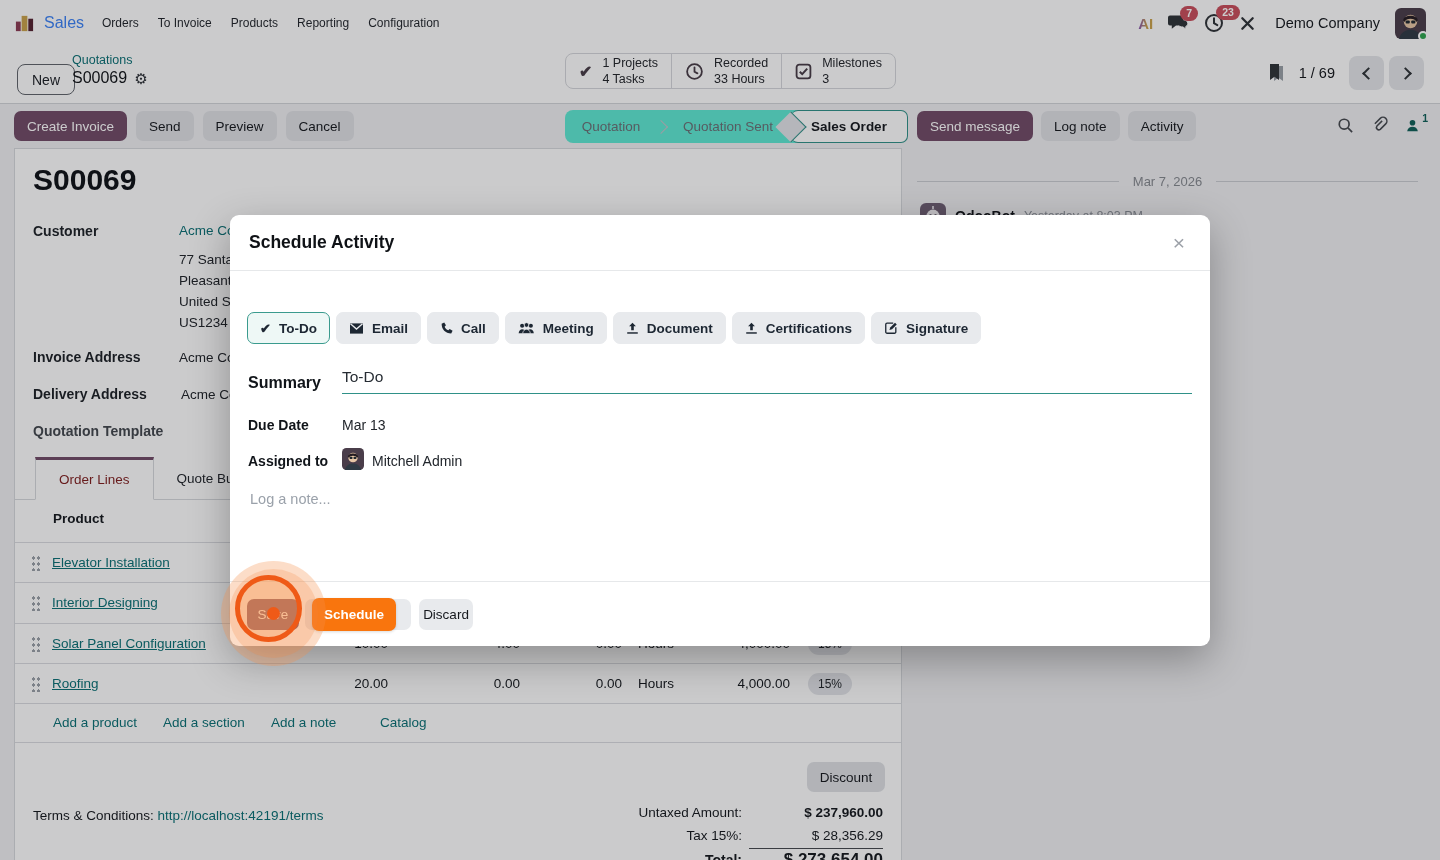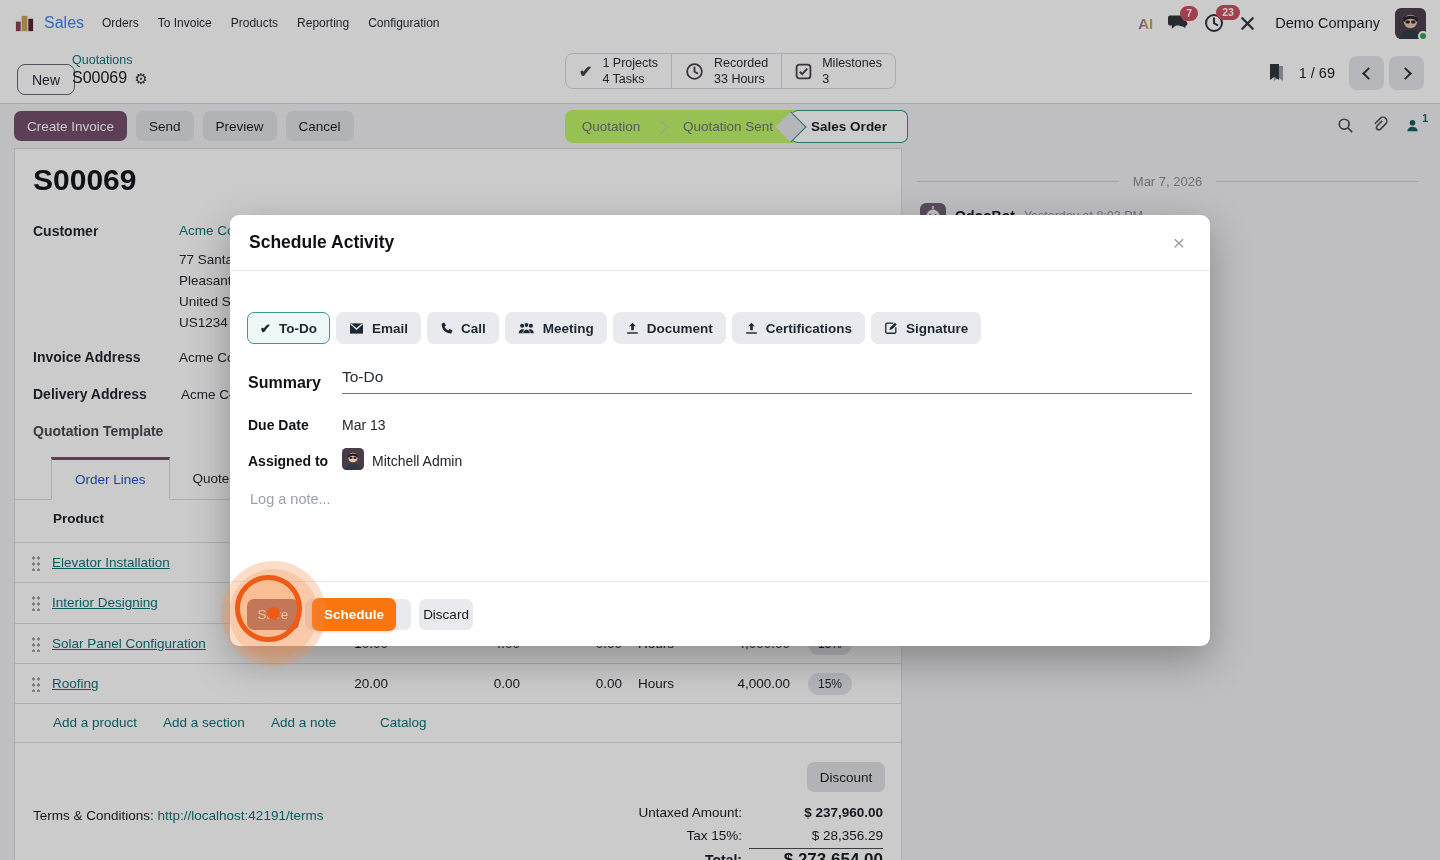--- a/index.html
+++ b/index.html
@@ -43,21 +43,21 @@
   .chev{width:9px;height:9px;border-top:2px solid #2e3237;border-right:2px solid #2e3237;}
   .chev.left{transform:rotate(-135deg);margin-left:3px;}
   .chev.right{transform:rotate(45deg);margin-right:3px;}
 
   
   .control-bar{position:absolute;top:104px;left:0;right:0;height:44px;}
   .left-btns{position:absolute;left:14px;top:7px;display:flex;gap:9px;}
   .btn{display:inline-flex;align-items:center;justify-content:center;height:30px;padding:0 13px;border-radius:7px;
        font-size:13.5px;color:#15181d;background:#dfe1e5;border:none;font-family:inherit;white-space:nowrap;}
   .btn.primary{background:#714B67;color:#fff;}
-  .pipeline{position:absolute;left:565px;top:6px;width:337px;height:33px;background:#bef264;border-radius:8px;display:flex;}
+  .pipeline{position:absolute;left:565px;top:6px;width:337px;height:33px;background:#5eead4;border-radius:8px;display:flex;}
   .step{display:flex;align-items:center;justify-content:center;font-size:13.5px;color:#6a7076;flex:none;}
   .step.s0{width:92px;}
   .step.s1{width:126px;}
   .pipe-sep{align-self:center;width:10px;height:10px;border-top:1.5px solid #c2c5ca;border-right:1.5px solid #c2c5ca;transform:rotate(45deg);margin:0 -1px;flex:none;}
   .step.active{position:relative;width:117px;background:#fff;border:1px solid #2f9188;border-left:none;border-radius:7px;color:#14181d;font-weight:600;z-index:2;}
   .step.active::before{content:"";position:absolute;left:-11px;top:5px;width:21px;height:21px;transform:rotate(45deg);
        background:#e3e5e9;border-top:1px solid #2f9188;border-right:1px solid #2f9188;}
   .step.active .step-label{position:relative;z-index:1;}
   .chatter-btns{position:absolute;left:917px;top:7px;display:flex;gap:8px;}
   .chatter-icons{position:absolute;right:20px;top:12px;display:flex;gap:17px;align-items:center;}
@@ -65,21 +65,21 @@
   .follower sup{position:absolute;top:-6px;right:-8px;font-size:10.5px;color:#0e5f58;font-weight:700;}
 
   
   .sheet{position:absolute;left:14px;top:148px;width:888px;height:712px;background:#fff;border:1px solid #d7d9dd;border-bottom:none;}
   .sheet h1{position:absolute;left:18px;top:14px;margin:0;font-size:30px;font-weight:700;color:#0e1116;}
   .flabel{position:absolute;left:18px;font-size:14px;font-weight:600;color:#1c2averia026;color:#1c2026;}
   .fvalue{position:absolute;left:164px;font-size:13.5px;color:#20242a;}
   .link{color:#0a7075;text-decoration:none;}
   .sheet-tabs{position:absolute;left:0;top:308px;width:100%;height:43px;border-bottom:1px solid #d7d9dd;display:flex;padding-left:20px;}
   .stab{display:flex;align-items:center;padding:0 23px;font-size:13.5px;color:#22262c;}
-  .stab.active{background:#fff;border:1px solid #d7d9dd;border-bottom:1px solid #fff;border-top:3px solid #714B67;margin-bottom:-1px;color:#1d4ed8;margin-left:16px;}
+  .stab.active{background:#fff;border:1px solid #d7d9dd;border-bottom:1px solid #fff;border-top:3px solid #714B67;margin-bottom:-1px;color:#7f1d1d;}
   .thead-product{position:absolute;left:38px;top:362px;font-size:13.5px;font-weight:700;}
   .oline{position:absolute;left:0;width:100%;height:41px;border-top:1px solid #dadce0;}
   .oline .handle{position:absolute;left:16px;top:12px;width:9px;height:16px;
       background:radial-gradient(circle 1.6px, #9aa0a8 1.5px, transparent 1.6px) 0 0/5px 6px;}
   .oline .pname{position:absolute;left:37px;top:12px;font-size:13.5px;color:#0a7075;}
   .num{position:absolute;top:12px;font-size:13.5px;color:#14181d;text-align:right;}
   .n-qty{right:513px;}  .n-c2{right:381px;}  .n-c3{right:279px;}
   .n-uom{left:623px;text-align:left;}
   .n-price{right:111px;}
   .tax-pill{position:absolute;left:793px;top:9px;min-width:44px;height:22px;background:#e3e5e9;border-radius:12px;
@@ -259,20 +259,25 @@
       <button class="btn">Cancel</button>
     </div>
     <div class="pipeline">
       <div class="step s0">Quotation</div>
       <div class="pipe-sep"></div>
       <div class="step s1">Quotation Sent</div>
       <div class="step active">
           <span class="step-label">Sales Order</span>
         </div>
     </div>
+    <div class="chatter-btns">
+      <button class="btn primary">Send message</button>
+      <button class="btn">Log note</button>
+      <button class="btn">Activity</button>
+    </div>
     <div class="chatter-icons">
       <span>
           <svg width="17" height="17" viewBox="0 0 18 18" fill="none" stroke="#44484e" stroke-width="1.8">
             <circle cx="7.6" cy="7.6" r="5.2"></circle>
             <path d="M11.6 11.6l4.4 4.4"></path>
           </svg>
         </span>
       <span>
           <svg width="17" height="18" viewBox="0 0 18 18" fill="none" stroke="#44484e" stroke-width="1.6">
             <path d="M11.8 4.6l-5.5 5.5a2.5 2.5 0 0 0 3.5 3.5l5.8-5.8a4.1 4.1 0 0 0-5.8-5.8L4.1 7.7"></path>

